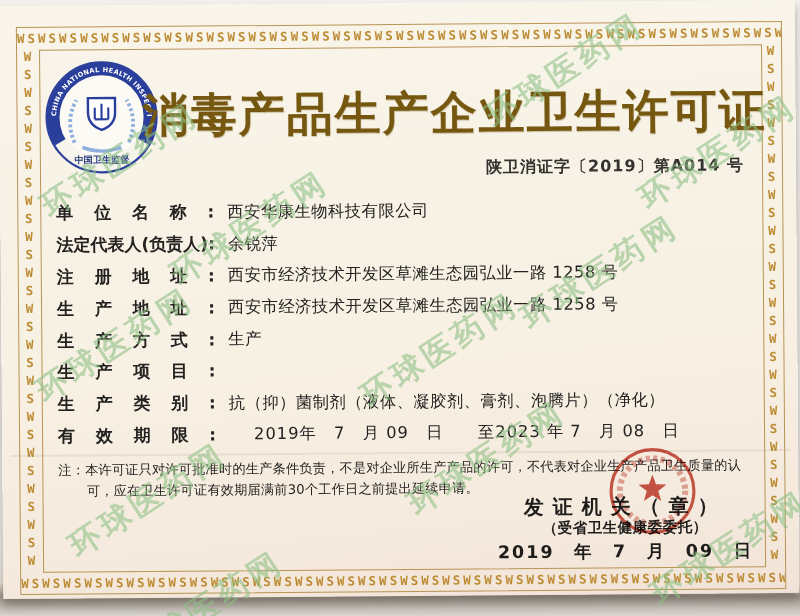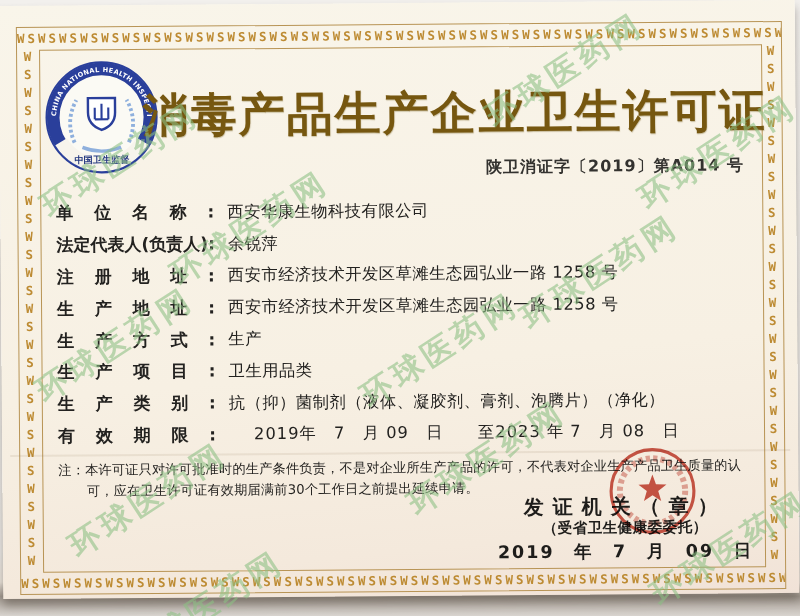--- a/index.html
+++ b/index.html
@@ -88,21 +88,20 @@
       <div class="row">
         <div class="row-label">生产地址:</div>
         <div class="row-value">西安市经济技术开发区草滩生态园弘业一路 1258 号</div>
       </div>
       <div class="row">
         <div class="row-label">生产方式:</div>
         <div class="row-value">生产</div>
       </div>
       <div class="row">
         <div class="row-label">生产项目:</div>
-        <div class="row-value">卫生用品类</div>
       </div>
       <div class="row">
         <div class="row-label">生产类别:</div>
         <div class="row-value">抗（抑）菌制剂（液体、凝胶剂、膏剂、泡腾片）（净化）</div>
       </div>
       <div class="row">
         <div class="row-label">有效期限:</div>
         <div class="row-value value-date">2019年　7　月 09　日　　至2023 年 7　月 08　日</div>
       </div>
     </div>

